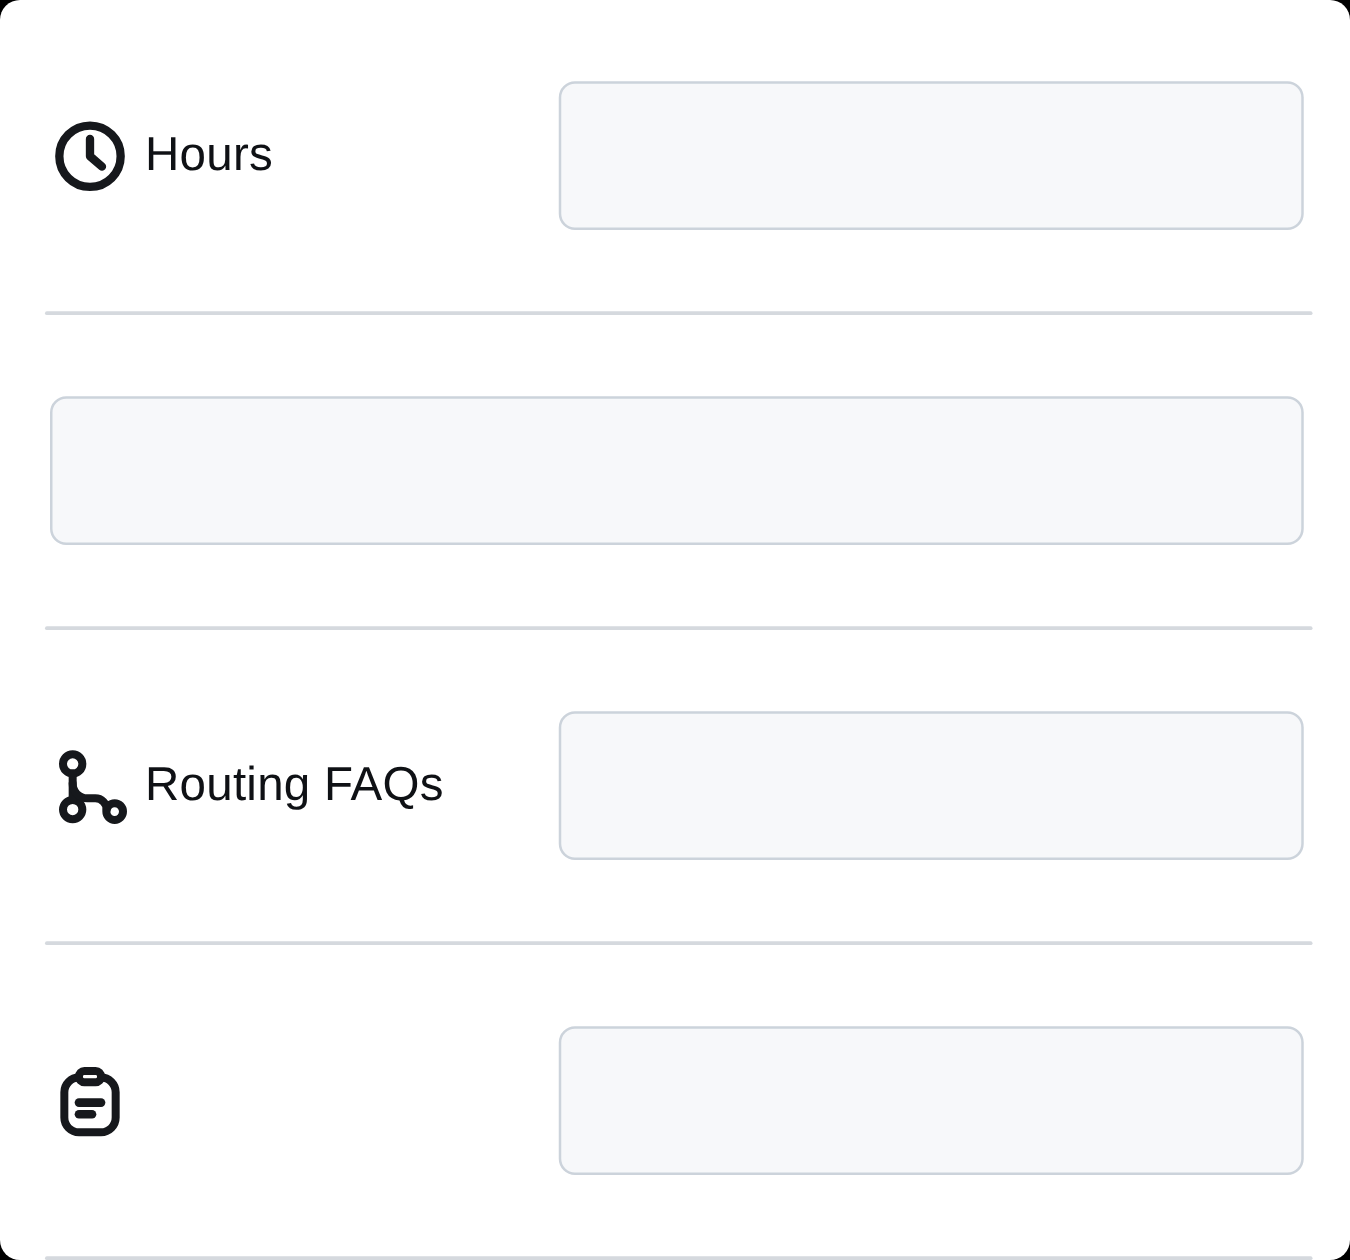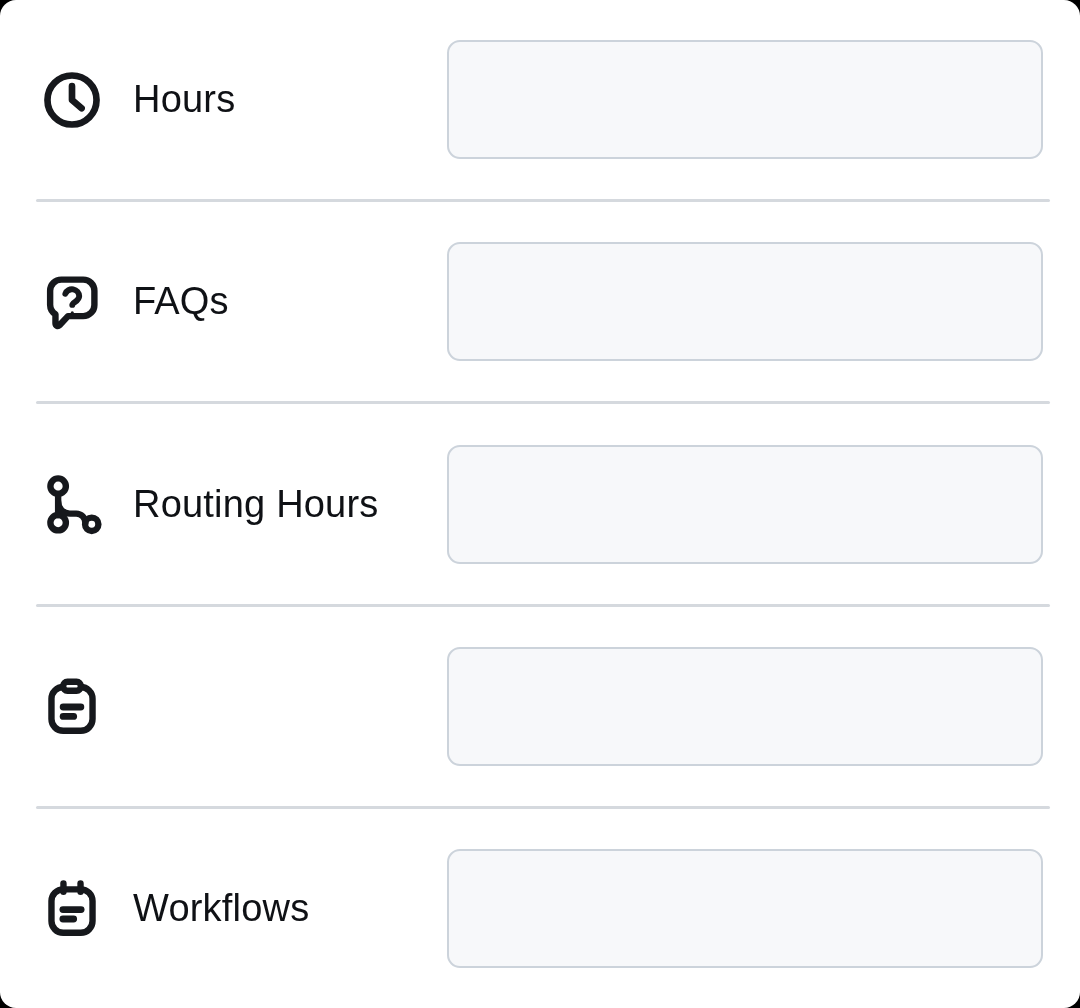--- a/index.html
+++ b/index.html
@@ -25,21 +25,21 @@
     flex: 1;
     display: flex;
     align-items: center;
     padding: 0 37px 0 40px;
     box-sizing: border-box;
     min-height: 0;
   }
   .label-group {
     display: flex;
     align-items: center;
-    gap: 29px;
+    gap: 12px;
     width: 407px;
     flex-shrink: 0;
   }
   .icon {
     width: 64px;
     height: 64px;
     flex: none;
     color: var(--icon, #16181c);
   }
   .icon svg { display: block; width: 64px; height: 64px; }
@@ -85,47 +85,37 @@
         </svg>
       </span>
       <span class="row-label">Hours</span>
     </div>
     <textarea class="field" aria-label="Hours" style=""></textarea>
   </div>
 
   <div class="divider"></div>
 
   <div class="row">
-    <div class="label-group">
-      <span class="icon">
-        <svg viewBox="0 0 24 24" fill="none" stroke="currentColor" stroke-width="2.4" stroke-linecap="round" stroke-linejoin="round">
-          <path d="M8 3.6h8.2a4.2 4.2 0 0 1 4.2 4.2v5.3a4.2 4.2 0 0 1-4.2 4.2h-5.7l-3.2 3.4c-.6.6-1.5.2-1.5-.7v-3.4a4.2 4.2 0 0 1-2-3.5V7.8A4.2 4.2 0 0 1 8 3.6z"></path>
-          <path d="M9.5 8.9a2.7 2.7 0 0 1 5.2.9c0 1.8-2.6 2.4-2.6 3.3" stroke-width="2.2"></path>
-          <circle cx="12.1" cy="16.1" r="0.6" fill="currentColor" stroke="none"></circle>
-        </svg>
-      </span>
-      <span class="row-label">FAQs</span>
-    </div>
     <textarea class="field" aria-label="FAQs" style=""></textarea>
   </div>
 
   <div class="divider"></div>
 
   <div class="row">
     <div class="label-group">
       <span class="icon">
         <svg viewBox="0 0 24 24" fill="none" stroke="currentColor" stroke-width="2.4" stroke-linecap="round" stroke-linejoin="round">
           <circle cx="6.8" cy="5.3" r="2.9"></circle>
           <circle cx="6.8" cy="19" r="2.9"></circle>
           <circle cx="19.4" cy="19.6" r="2.5"></circle>
           <path d="M6.8 8.2 V16.1"></path>
           <path d="M6.8 11.2a4.4 4.4 0 0 0 4.4 4.4h2.4a3.4 3.4 0 0 1 3.4 3.4"></path>
         </svg>
       </span>
-      <span class="row-label">Routing Hours</span>
+      <span class="row-label">Routing FAQs</span>
     </div>
     <textarea class="field" aria-label="Routing Logic" style=""></textarea>
   </div>
 
   <div class="divider"></div>
 
   <div class="row">
     <div class="label-group">
       <span class="icon">
         <svg viewBox="0 0 24 24" fill="none" stroke="currentColor" stroke-width="2.4" stroke-linecap="round" stroke-linejoin="round">
@@ -134,29 +124,14 @@
           <path d="M8.7 12.4h6.6" stroke-width="2.6"></path>
           <path d="M8.7 15.9h3.9" stroke-width="2.6"></path>
         </svg>
       </span>
     </div>
     <textarea class="field" aria-label="Appintment" style=""></textarea>
   </div>
 
   <div class="divider"></div>
 
-  <div class="row">
-    <div class="label-group">
-      <span class="icon">
-        <svg viewBox="0 0 24 24" fill="none" stroke="currentColor" stroke-width="2.4" stroke-linecap="round" stroke-linejoin="round">
-          <rect x="4.3" y="5" width="15.4" height="16.3" rx="4.4"></rect>
-          <path d="M8.8 2.8v3.1"></path>
-          <path d="M15.2 2.8v3.1"></path>
-          <path d="M8.6 12.6h6.8" stroke-width="2.6"></path>
-          <path d="M8.6 16.1h4" stroke-width="2.6"></path>
-        </svg>
-      </span>
-      <span class="row-label">Workflows</span>
-    </div>
-    <textarea class="field" aria-label="Workflows" style=""></textarea>
-  </div>
 
 </div>
 
 </body></html>

